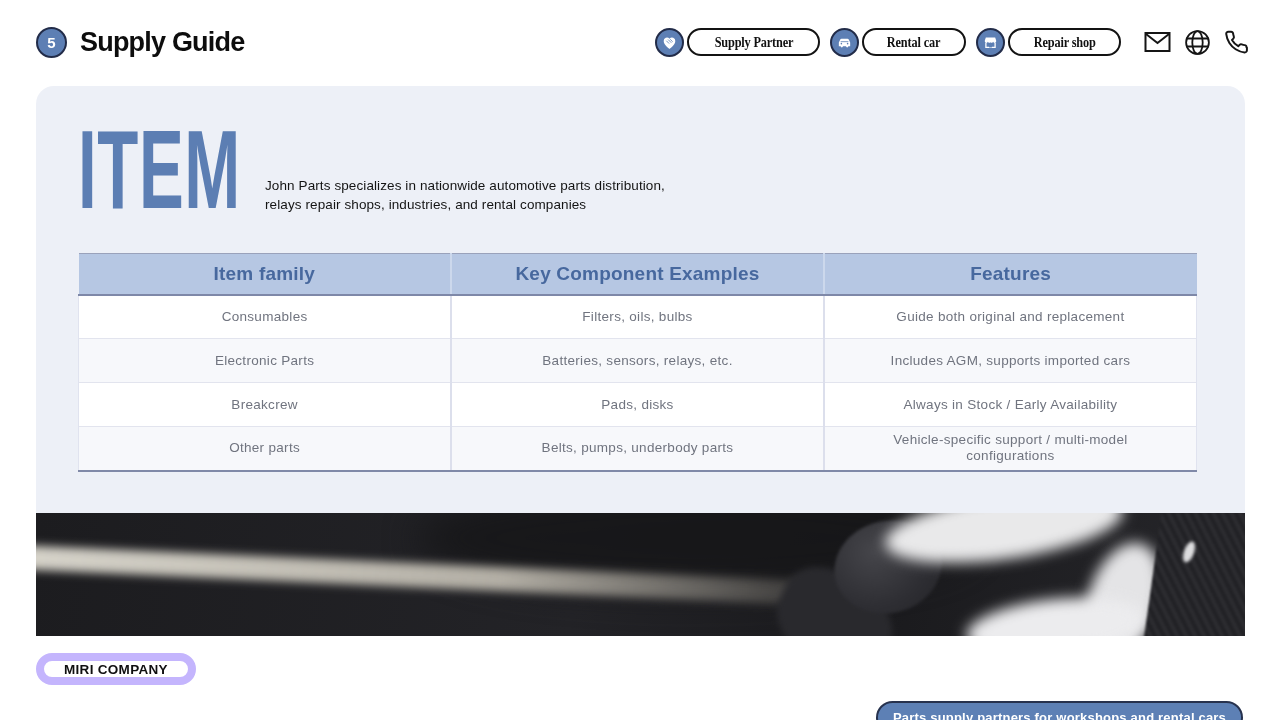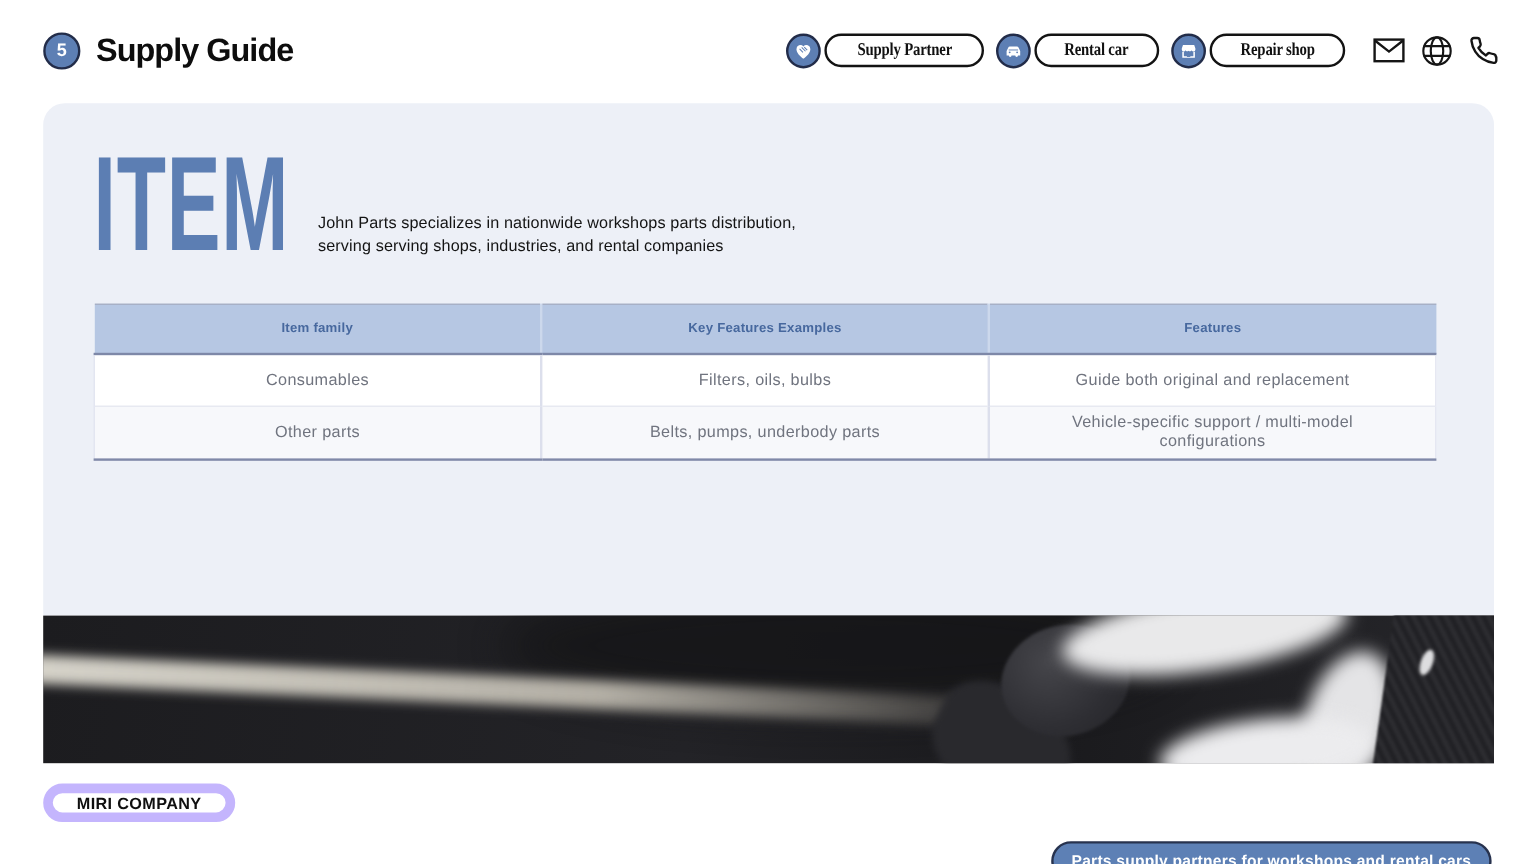--- a/index.html
+++ b/index.html
@@ -61,21 +61,21 @@
   }
 
   
   table.parts {
     position:absolute; left:78px; top:253px; width:1119px;
     border-collapse:collapse; table-layout:fixed;
     border-top:1.5px solid #9aa2bb;
   }
   table.parts th {
     height:41px; background:#b6c7e3; color:#47689e;
-    font-size:11px; font-weight:700; letter-spacing:0.2px;
+    font-size:19px; font-weight:700; letter-spacing:0.2px;
     border-bottom:2px solid #7e88a8;
   }
   table.parts th + th { border-left:2px solid #ccd8ec; }
   table.parts td {
     height:44px; text-align:center; vertical-align:middle;
     font-size:13.5px; color:#70747f; letter-spacing:0.3px;
     padding:5px 30px; line-height:16px;
     border-left:2px solid #dcdfec;
   }
   table.parts td:first-child { border-left:1px solid #e0e3ef;margin-top:24px; }
@@ -211,37 +211,47 @@
       </svg>
     </div>
   </div>
 </div>
 
 <div class="card"></div>
 
 <div class="item-title">ITEM</div>
 
 <div class="desc">
-  <div>John Parts specializes in nationwide workshops parts distribution,</div>
-  <div>serving serving shops, industries, and rental companies</div>
+  <div>John Parts specializes in nationwide automotive parts distribution,</div>
+  <div>relays repair shops, industries, and rental companies</div>
 </div>
 
 <table class="parts">
   <thead>
     <tr>
       <th>Item family</th>
-      <th>Key Features Examples</th>
+      <th>Key Component Examples</th>
       <th>Features</th>
     </tr>
   </thead>
   <tbody>
     <tr>
       <td>Consumables</td>
       <td>Filters, oils, bulbs</td>
       <td>Guide both original and replacement</td>
+    </tr>
+    <tr>
+      <td>Electronic Parts</td>
+      <td>Batteries, sensors, relays, etc.</td>
+      <td>Includes AGM, supports imported cars</td>
+    </tr>
+    <tr>
+      <td>Breakcrew</td>
+      <td>Pads, disks</td>
+      <td>Always in Stock / Early Availability</td>
     </tr>
     <tr>
       <td>Other parts</td>
       <td>Belts, pumps, underbody parts</td>
       <td>Vehicle-specific support / multi-model configurations</td>
     </tr>
   </tbody>
 </table>
 
 <div class="photo">

